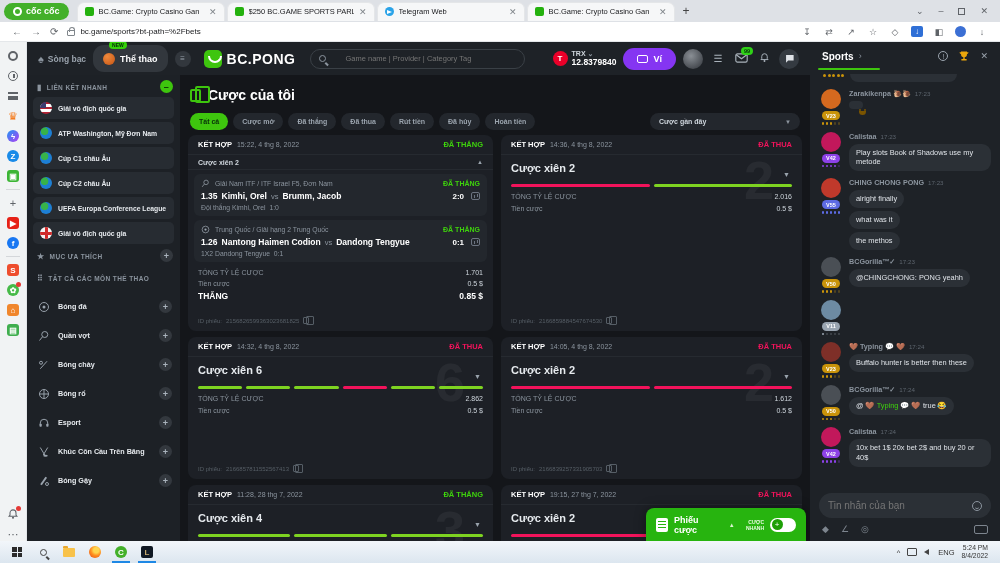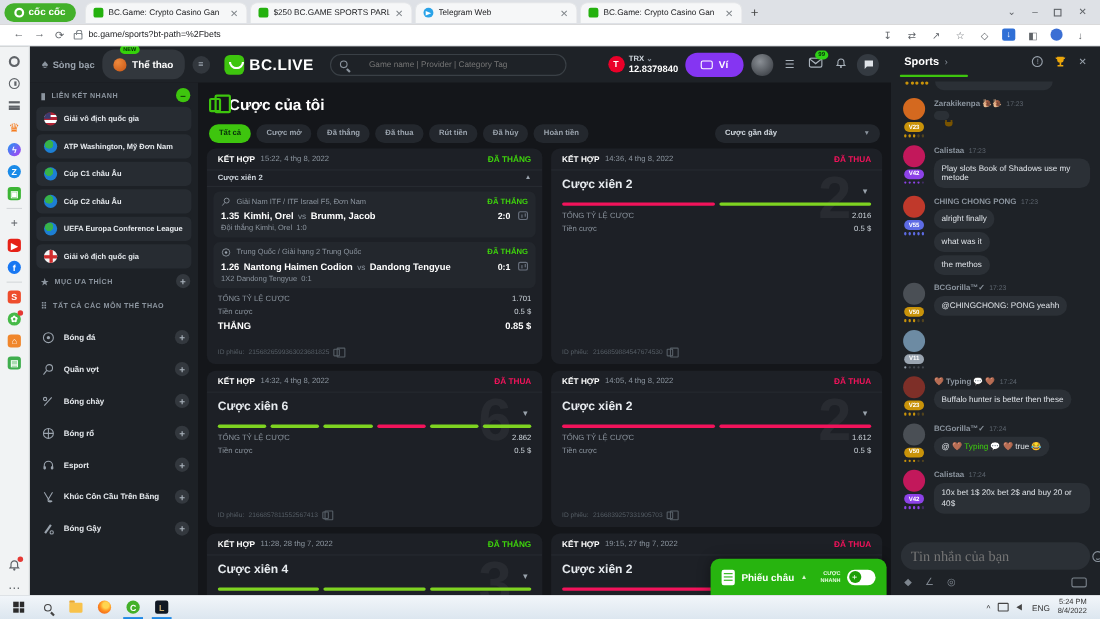--- a/index.html
+++ b/index.html
@@ -176,21 +176,21 @@
   .mdots i.dim{opacity:.3}
   .mbody{flex:1;min-width:0}
   .mhead{display:flex;align-items:baseline;gap:4px;color:#8b949e;font-size:7.2px;font-weight:bold;white-space:nowrap;overflow:hidden}
   .mhead .tm{font-size:6.2px;color:#5d656e;font-weight:normal}
   .bubble{background:#2b3036;border-radius:9px;padding:4px 7px;color:#dfe3e8;font-size:7.4px;width:fit-content;max-width:100%;margin-top:3px;line-height:1.35}
   .bubble .mention{color:#3ed20c}
   .smiley{width:13px;height:13px;border-radius:50%;background:#f6c514;position:relative}
   .smiley::before{content:"";position:absolute;left:3px;top:4px;width:2px;height:2px;border-radius:50%;background:#7a5400;box-shadow:5px 0 0 #7a5400}
   .smiley::after{content:"";position:absolute;left:3px;top:6px;width:7px;height:4px;border-radius:0 0 7px 7px;background:#7a5400}
   .chinput{flex:none;margin:4px 9px 3px;height:25px;border-radius:13px;background:#2b3036;display:flex;align-items:center;padding:0 9px;gap:5px}
-  .chinput input{flex:1;background:transparent;border:none;outline:none;color:#8b949e;font-size:13px;font-family:Liberation Serif, serif}
+  .chinput input{flex:1;background:transparent;border:none;outline:none;color:#8b949e;font-size:10px;font-family:Liberation Sans, sans-serif}
   .smile-o{width:10px;height:10px;border:1.2px solid #8b949e;border-radius:50%;position:relative;flex:none}
   .smile-o::after{content:"";position:absolute;left:2px;top:4.5px;width:4px;height:2px;border-bottom:1px solid #8b949e;border-radius:0 0 4px 4px}
   .chtools{flex:none;height:20px;display:flex;align-items:center;gap:12px;padding:0 12px 4px;color:#7d858e;font-size:9px}
   .chtools .kb{margin-left:auto;width:14px;height:9px;border:1px solid #7d858e;border-radius:2px}
 
   
   .taskbar{position:absolute;left:0;right:0;bottom:0;height:22px;background:linear-gradient(180deg,#f2f6fa,#dce6ef);display:flex;align-items:center;z-index:50;padding:0 4px}
   .tbi{width:26px;height:22px;display:flex;align-items:center;justify-content:center;position:relative}
   .tbi.open::after{content:"";position:absolute;bottom:0;left:4px;right:4px;height:2px;background:#1e88e5}
   .win-ic{width:10px;height:10px;display:grid;grid-template-columns:1fr 1fr;gap:1px}
@@ -326,21 +326,21 @@
         <span>Sòng bạc</span>
       </span>
     <span class="sports-pill">
       <span class="bball"></span>
       <span>Thể thao</span>
       <span class="newbadge">NEW</span>
     </span>
     <span class="menu-circle">≡</span>
     <span class="logo">
       <span class="ghost"></span>
-      <span class="word">BC.LIVE</span>
+      <span class="word">BC.PONG</span>
     </span>
     <span class="searchbox">
       <span class="mag"></span>
       <input placeholder="Game name | Provider | Category Tag" style="">
     </span>
     <span class="balance">
       <span class="trx">T</span>
       <span class="bal-col">
         <span class="bal-cur"><span>TRX</span> <span class="car">⌄</span></span>
         <span class="bal-num">12.8379840</span>
@@ -692,21 +692,21 @@
       <span class="caret" style="top:36px">▼</span>
       <div class="segs" style="top:49px">
           <i class="seg-lose"></i>
           <i class="seg-lose"></i>
         </div>
 
     </div>
 
     <div class="betslip">
       <span class="bs-ic"></span>
-      <span class="bs-label">Phiếu châu</span>
+      <span class="bs-label">Phiếu cược</span>
       <span class="bs-caret">▲</span>
       <span class="bs-quick">CƯỢC NHANH</span>
       <span class="bs-toggle">
           <i class="knob">+</i>
         </span>
     </div>
   </div>
 
   <div class="chatp">
     <div class="chhead">

